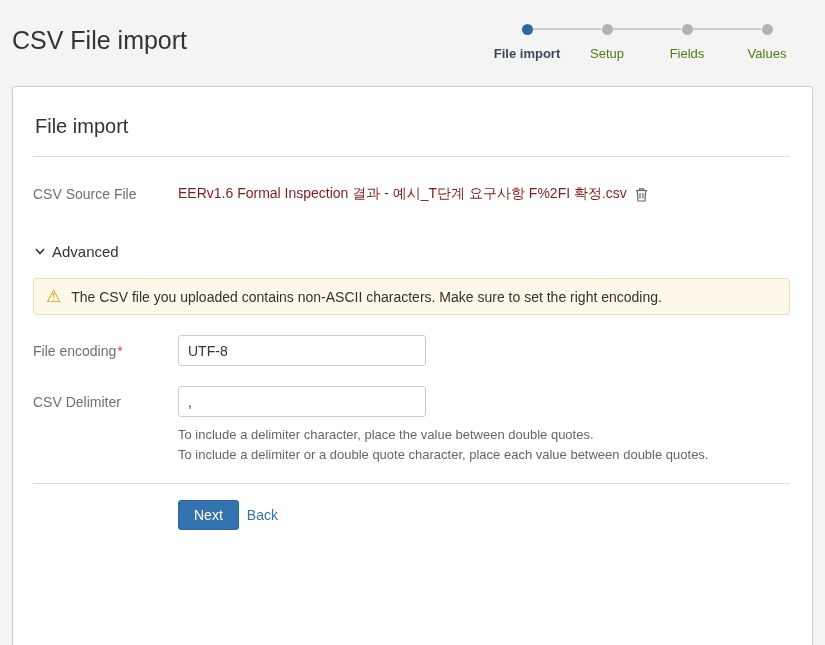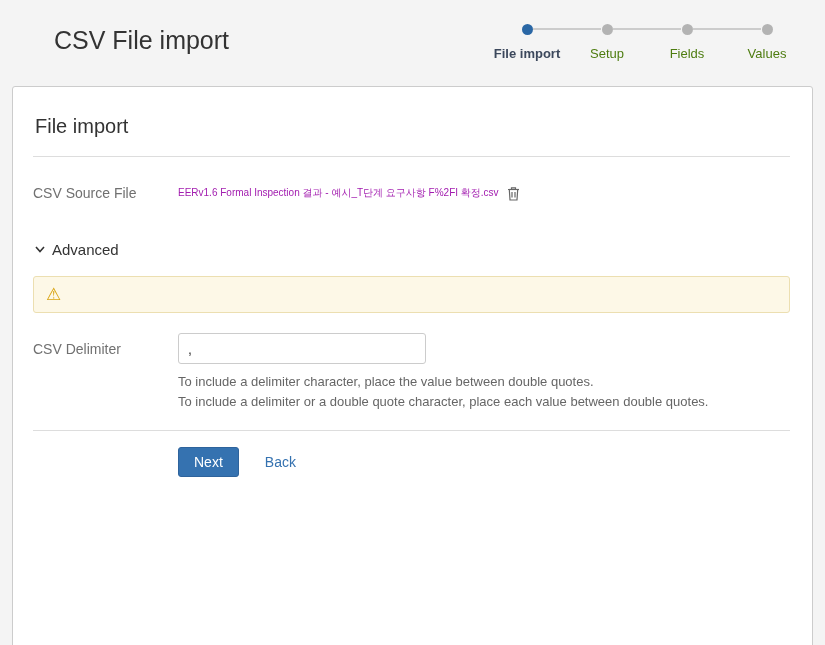--- a/index.html
+++ b/index.html
@@ -13,21 +13,21 @@
   html,body{margin:0;padding:0;}
   body{
     width:825px;height:645px;overflow:hidden;
     background:#f4f4f4;
     font-family:"Liberation Sans","DejaVu Sans",sans-serif;
     color:#333;
   }
   
   .header{
     display:flex;justify-content:space-between;align-items:flex-start;
-    padding:10px 18px 0 12px;height:86px;margin-left:42px;
+    padding:10px 18px 0 12px;height:86px;
   }
   .page-title{
     font-size:25px;font-weight:400;color:#333;margin:16px 0 0 0;letter-spacing:0;
   }
   .steps{display:flex;margin-top:8px;}
   .step{
     width:80px;display:flex;flex-direction:column;align-items:center;position:relative;
   }
   .step .dot{
     width:11px;height:11px;border-radius:50%;background:#b3b3b3;margin-top:6px;
@@ -47,21 +47,21 @@
   .panel-heading{font-size:20px;font-weight:400;color:#333;margin:12px 0 0 2px;}
   hr.rule{border:none;border-top:1px solid #dddddd;margin:18px 0 0 0;}
   
   .form-row{display:flex;align-items:center;}
   .form-label{
     width:133px;flex-shrink:0;margin-right:12px;
     color:#707070;font-size:14px;
   }
   .required{color:var(--required-red);margin-left:1px;font-size:14px;}
   .source-row{margin-top:28px;}
-  .source-value{font-size:10px;color:#a21caf;text-align:center;}
+  .source-value{font-size:14px;color:#7f1d1d;text-align:center;}
   .trash-btn{
     background:none;border:none;padding:0;margin-left:8px;cursor:pointer;
     display:inline-flex;align-items:center;color:#666;
   }
   
   .config-section{margin:26px 0 0 38px;}
   .checkbox-row{display:flex;align-items:center;font-size:14px;color:#333;}
   .checkbox-row input{margin:0 6px 0 0;width:13px;height:13px;}
   .config-help{margin:7px 0 0 19px;font-size:13px;color:#555;line-height:20px;}
   
@@ -80,21 +80,21 @@
   input.text-input{
     width:248px;height:31px;border:1px solid #cccccc;border-radius:3px;
     padding:4px 9px;font-size:14px;color:#333;background:#fff;
     font-family:"Liberation Sans","DejaVu Sans",sans-serif;
   }
   .delimiter-help{
     margin:8px 0 0 145px;font-size:13px;color:#666;line-height:20px;
   }
   
   .actions-rule{margin-top:30px;}
-  .actions{display:flex;align-items:center;gap:26px;margin:16px 0 0 145px;}
+  .actions{display:flex;align-items:center;gap:8px;margin:16px 0 0 145px;}
   .next-btn{
     background:var(--accent-blue);color:#fff;border:1px solid #2e639c;border-radius:3px;
     font-size:14px;padding:6px 15px;cursor:pointer;
     font-family:"Liberation Sans","DejaVu Sans",sans-serif;
   }
   .back-link{color:var(--accent-blue);font-size:14px;text-decoration:none;cursor:pointer;}
 </style>
 </head>
 <body>
 
@@ -143,22 +143,27 @@
     <span class="chevron">
       <svg width="10" height="7" viewBox="0 0 10 7" fill="none" stroke="#333" stroke-width="1.6">
         <polyline points="1,1 5,5.5 9,1"></polyline>
       </svg>
     </span>
     <span class="advanced-title">Advanced</span>
   </div>
 
   <div class="warning-box">
     <span class="warning-glyph">⚠</span>
+    <span>The CSV file you uploaded contains non-ASCII characters. Make sure to set the right encoding.</span>
   </div>
 
+  <div class="form-row field-row">
+    <span class="form-label"><span>File encoding</span><span class="required">*</span></span>
+    <input class="text-input" type="text" value="UTF-8" style="">
+  </div>
 
   <div class="form-row field-row">
     <span class="form-label">CSV Delimiter</span>
     <input class="text-input" type="text" value="," style="">
   </div>
 
   <div class="delimiter-help">
     <div>To include a delimiter character, place the value between double quotes.</div>
     <div>To include a delimiter or a double quote character, place each value between double quotes.</div>
   </div>

